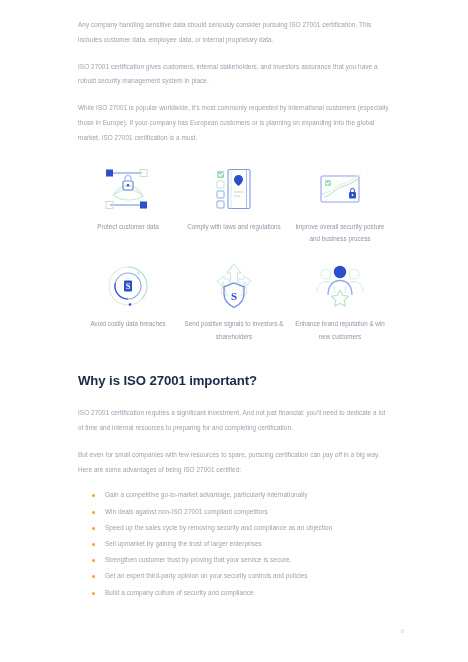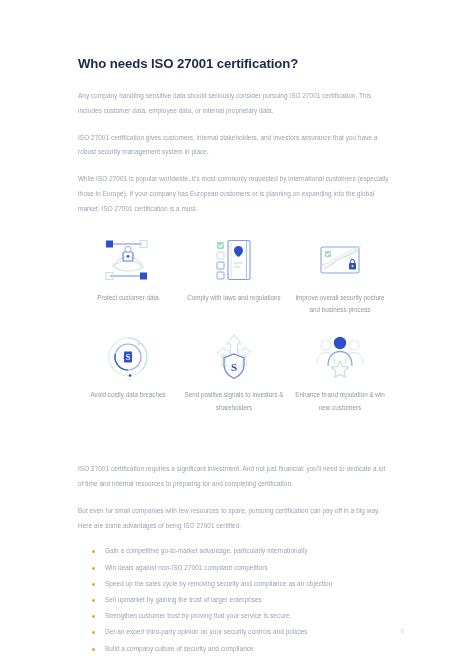--- a/index.html
+++ b/index.html
@@ -101,21 +101,20 @@
     bottom: 28px;
     font-size: 6px;
     color: #c9ced8;
   }
 </style>
 </head>
 <body>
 
 <div class="page">
 
-  <h2 class="section-heading" id="heading-who">Who needs ISO 27001 certification?</h2>
 
   <div style="height:18px"></div>
 
   <p class="body-text">Any company handling sensitive data should seriously consider pursuing ISO 27001 certification. This includes customer data, employee data, or internal proprietary data.</p>
   <div class="para-gap"></div>
   <p class="body-text">ISO 27001 certification gives customers, internal stakeholders, and investors assurance that you have a robust security management system in place.</p>
   <div class="para-gap"></div>
   <p class="body-text">While ISO 27001 is popular worldwide, it's most commonly requested by international customers (especially those in Europe). If your company has European customers or is planning on expanding into the global market, ISO 27001 certification is a must.</p>
 
   <div style="height:18px"></div>
@@ -224,20 +223,21 @@
           <path d="M31 29 L33.6 34.3 L39.5 35.2 L35.2 39.3 L36.2 45.1 L31 42.4 L25.8 45.1 L26.8 39.3 L22.5 35.2 L28.4 34.3 Z" fill="none" stroke="#bfe3d2" stroke-width="1.2" stroke-linejoin="round"></path>
         </svg>
       </div>
       <div class="icon-caption">Enhance brand reputation &amp; win new customers</div>
     </div>
 
   </div>
 
   <div style="height:30px"></div>
 
+  <h2 class="section-heading" id="heading-why">Why is ISO 27001 important?</h2>
 
   <div style="height:18px"></div>
 
   <p class="body-text">ISO 27001 certification requires a significant investment. And not just financial: you'll need to dedicate a lot of time and internal resources to preparing for and completing certification.</p>
   <div class="para-gap"></div>
   <p class="body-text">But even for small companies with few resources to spare, pursuing certification can pay off in a big way. Here are some advantages of being ISO 27001 certified:</p>
 
   <div style="height:10px"></div>
 
   <ul class="advantages">

